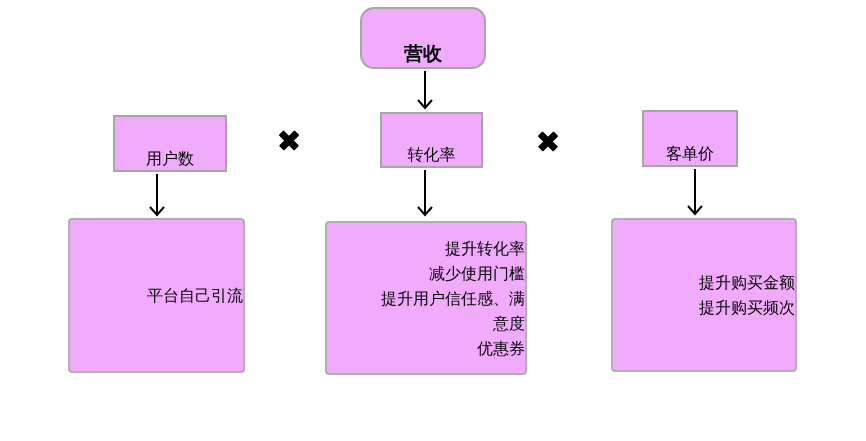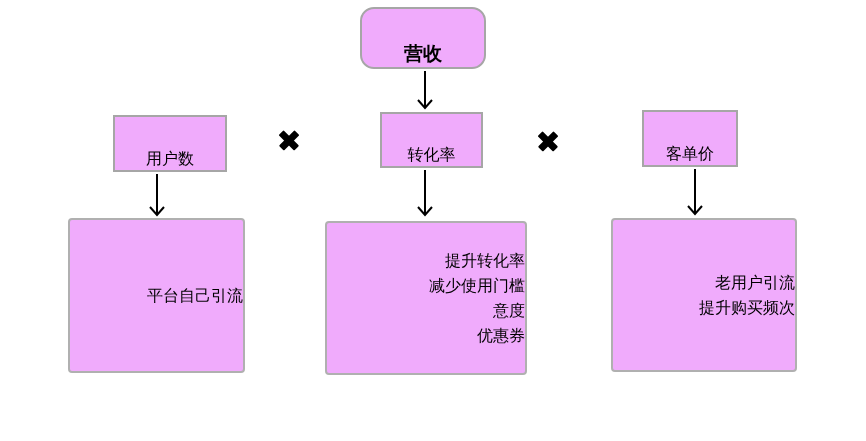--- a/index.html
+++ b/index.html
@@ -111,26 +111,27 @@
     <span>客单价</span>
   </div>
 
   <div class="node round d-users">
     <div class="line">平台自己引流</div>
   </div>
 
   <div class="node round d-conv">
     <div class="line">提升转化率</div>
     <div class="line">减少使用门槛</div>
+    <div class="line">提升用户信任感、满</div>
     <div class="line">意度</div>
     <div class="line">优惠券</div>
   </div>
 
   <div class="node round d-price">
-    <div class="line">老用户引流</div>
+    <div class="line">提升购买金额</div>
     <div class="line">提升购买频次</div>
   </div>
 
   <svg class="connectors" viewBox="0 0 866 441">
     <g stroke="#000000" stroke-width="2" fill="none">
       <line x1="425" y1="71" x2="425" y2="107"></line>
       <polyline points="418,100 425,108 432,100"></polyline>
     </g>
     <g stroke="#000000" stroke-width="2" fill="none">
       <line x1="157" y1="174" x2="157" y2="214"></line>

